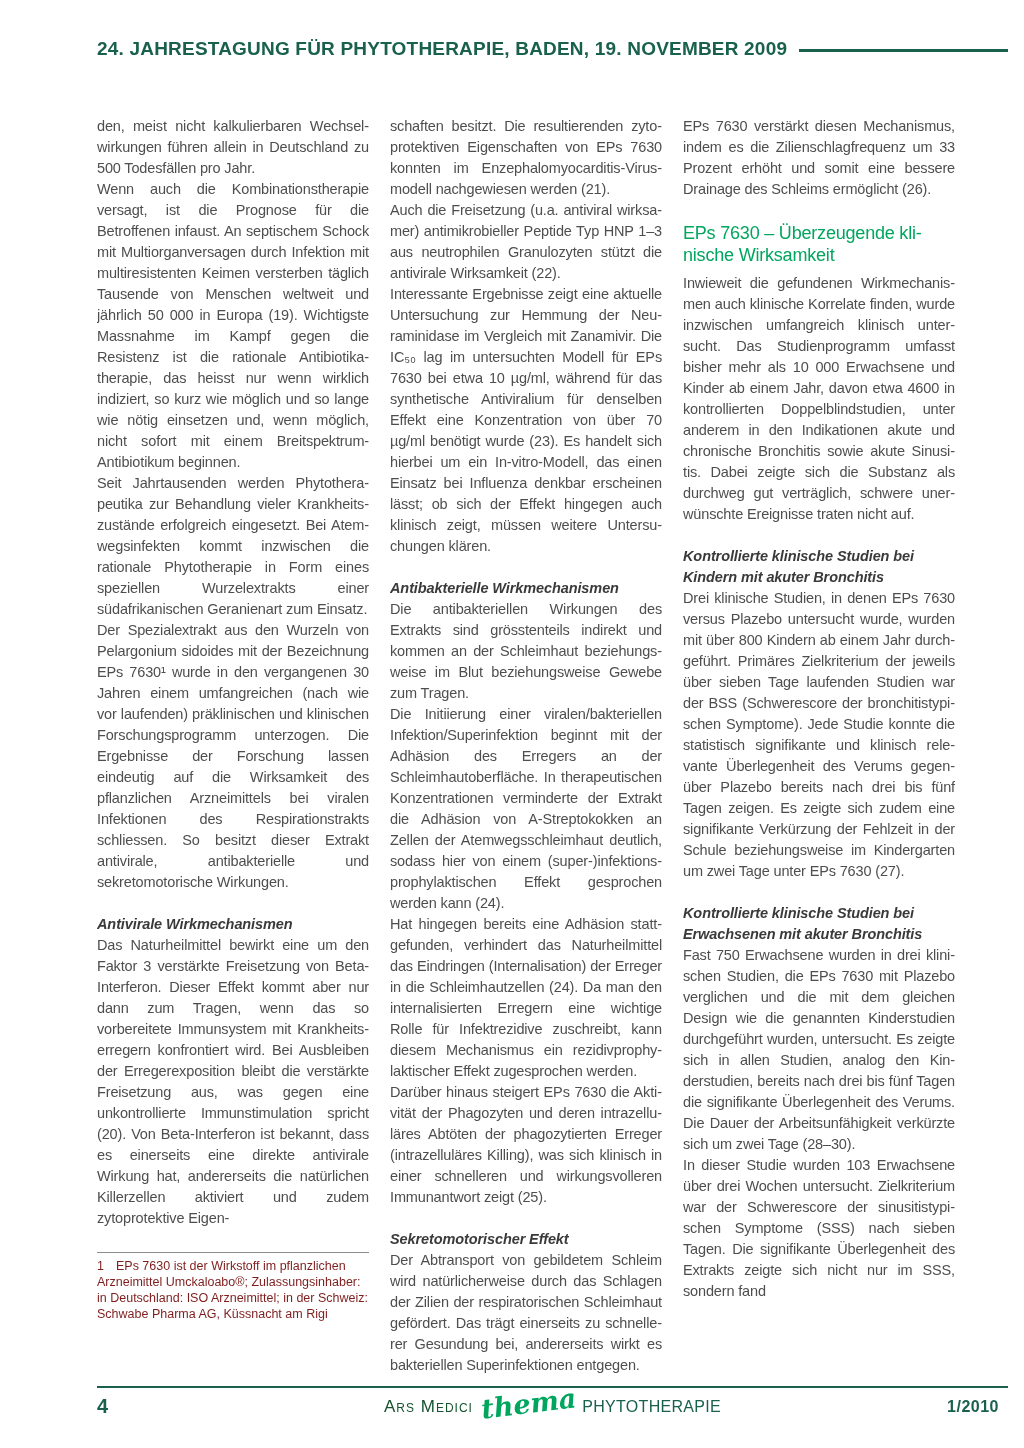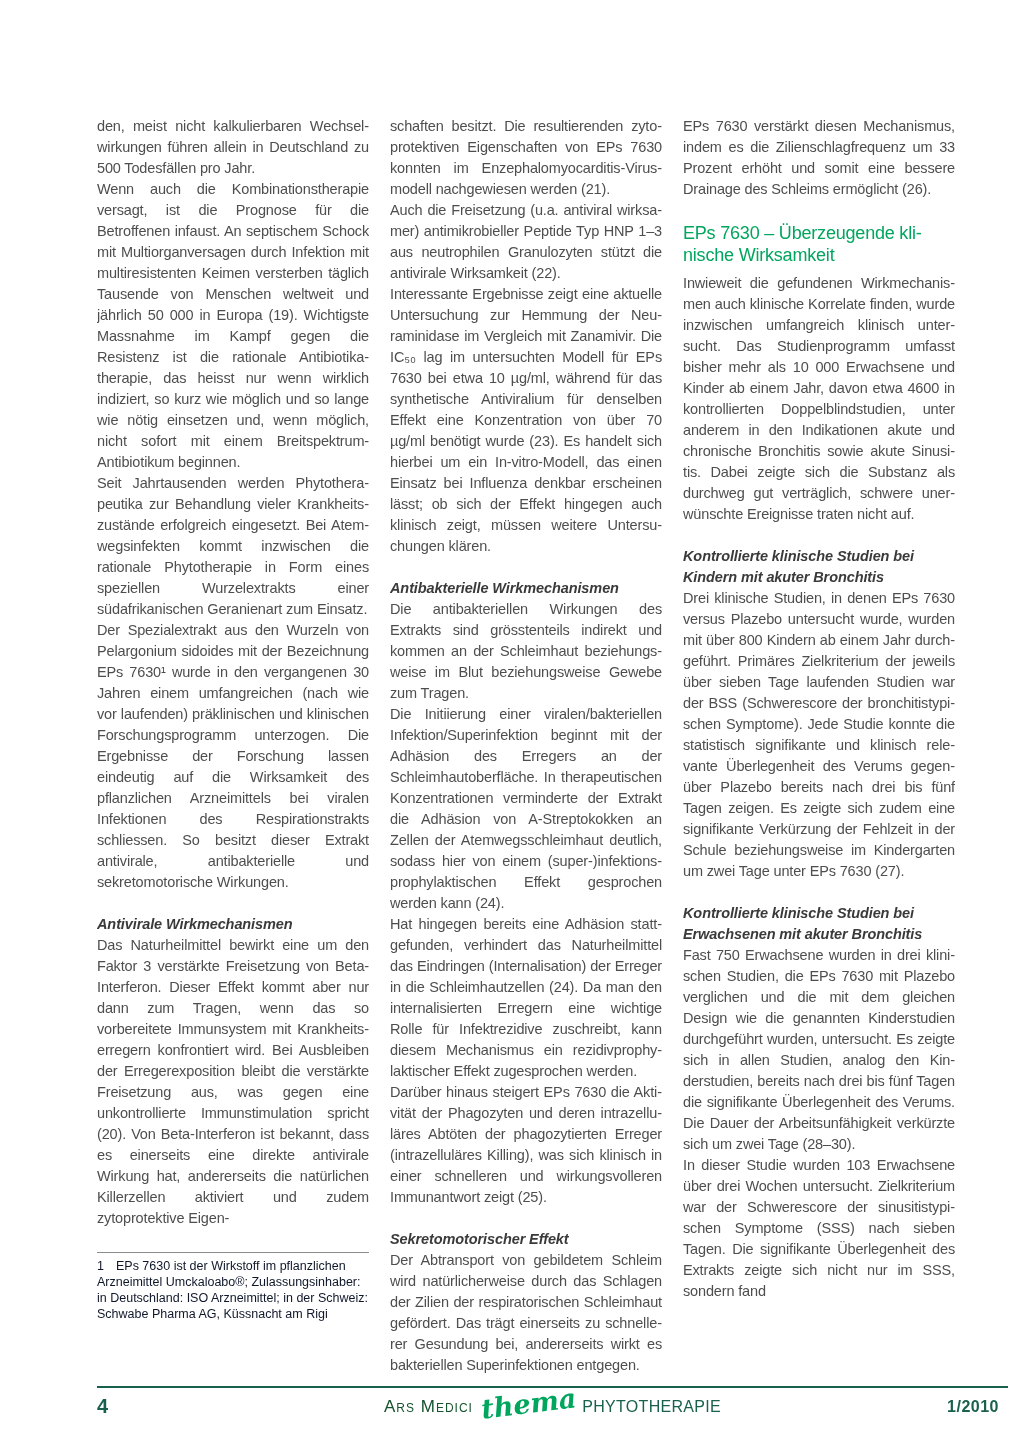--- a/index.html
+++ b/index.html
@@ -57,21 +57,21 @@
     text-align:left;
     font-style:italic;
   }
   .col > :first-child{margin-top:0;}
   
   .footnote{
     position:absolute;top:1252px;left:97px;width:272px;
     border-top:1px solid #8c8c8c;
     padding-top:5px;
     font-size:12.5px;line-height:16px;
-    color:#0f172a;
+    color:#7f1d1d;
   }
   .footnote .fn-marker{padding-right:12px;}
   
   .footer-rule{
     position:absolute;top:1386px;left:97px;width:911px;height:2px;
     background:#1a614d;
   }
   .footer-row{
     position:absolute;top:1394px;left:97px;width:911px;
     display:flex;align-items:center;justify-content:space-between;
@@ -100,20 +100,24 @@
   }
   .brand-title{
     color:#1a614d;font-size:16px;font-weight:normal;letter-spacing:0.3px;
   }
 </style>
 </head>
 <body>
 
 <div class="page">
 
+  <div class="header">
+    <span class="header-title">24. JAHRESTAGUNG FÜR PHYTOTHERAPIE, BADEN, 19. NOVEMBER 2009</span>
+    <span class="header-rule"></span>
+  </div>
 
   <div class="columns">
     <div class="col first">
         <p class="p">den, meist nicht kalkulierbaren Wechsel­wirkungen führen allein in Deutschland zu 500 Todesfällen pro Jahr.</p>
         <p class="p">Wenn auch die Kombinations­therapie versagt, ist die Prognose für die Betroffenen infaust. An septischem Schock mit Multior­gan­versagen durch Infektion mit multi­resistenten Keimen versterben täglich Tausende von Menschen weltweit und jährlich 50 000 in Europa (19). Wichtigste Massnahme im Kampf gegen die Resistenz ist die rationale Antibiotika­therapie, das heisst nur wenn wirklich indiziert, so kurz wie möglich und so lange wie nötig einsetzen und, wenn möglich, nicht sofort mit einem Breitspek­trum-Antibiotikum beginnen.</p>
         <p class="p">Seit Jahrtausenden werden Phytothera­peutika zur Behandlung vieler Krankheits­zustände erfolgreich eingesetzt. Bei Atem­wegsinfekten kommt inzwischen die rationale Phytotherapie in Form eines speziellen Wurzelextrakts einer südafrikani­schen Geranienart zum Einsatz.</p>
         <p class="p">Der Spezialextrakt aus den Wurzeln von Pe­largonium sidoides mit der Bezeichnung EPs 7630¹ wurde in den vergangenen 30 Jahren einem umfangreichen (nach wie vor laufenden) präklinischen und klinischen Forschungs­programm unterzogen. Die Ergebnisse der Forschung lassen eindeutig auf die Wirksamkeit des pflanzlichen Arz­neimittels bei viralen Infektionen des Re­spirationstrakts schliessen. So besitzt dieser Extrakt antivirale, antibakterielle und sekretomotorische Wirkungen.</p>
         <h3 class="h3">Antivirale Wirkmechanismen</h3>
         <p class="p">Das Naturheilmittel bewirkt eine um den Faktor 3 verstärkte Freisetzung von Beta-Interferon. Dieser Effekt kommt aber nur dann zum Tragen, wenn das so vorbereitete Immunsystem mit Krankheits­erregern kon­frontiert wird. Bei Ausbleiben der Erregerex­position bleibt die verstärkte Freisetzung aus, was gegen eine unkontrollierte Im­munstimulation spricht (20). Von Beta-Interferon ist bekannt, dass es einerseits eine direkte antivirale Wirkung hat, ande­rerseits die natürlichen Killerzellen akti­viert und zudem zytoprotektive Eigen-</p>
       </div>

